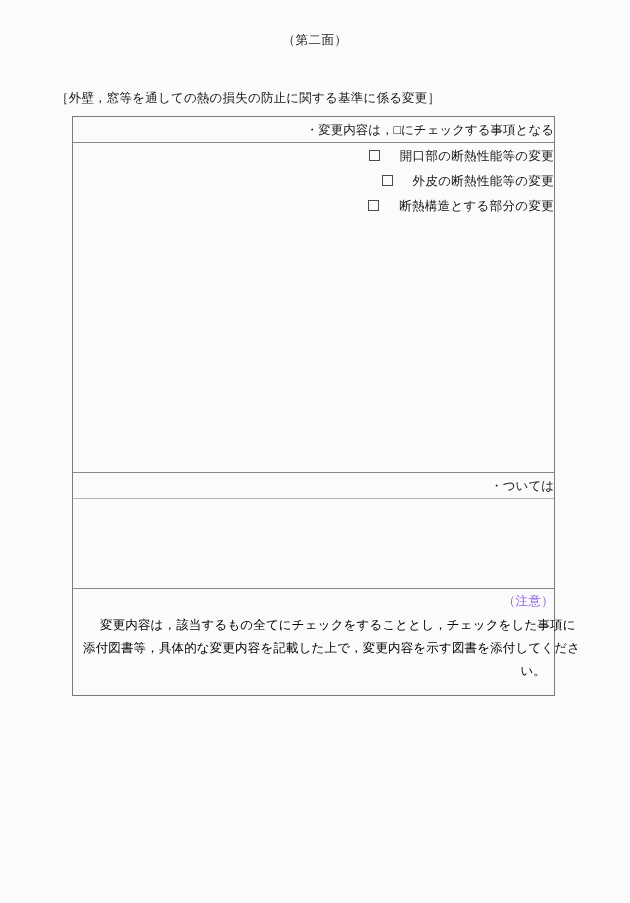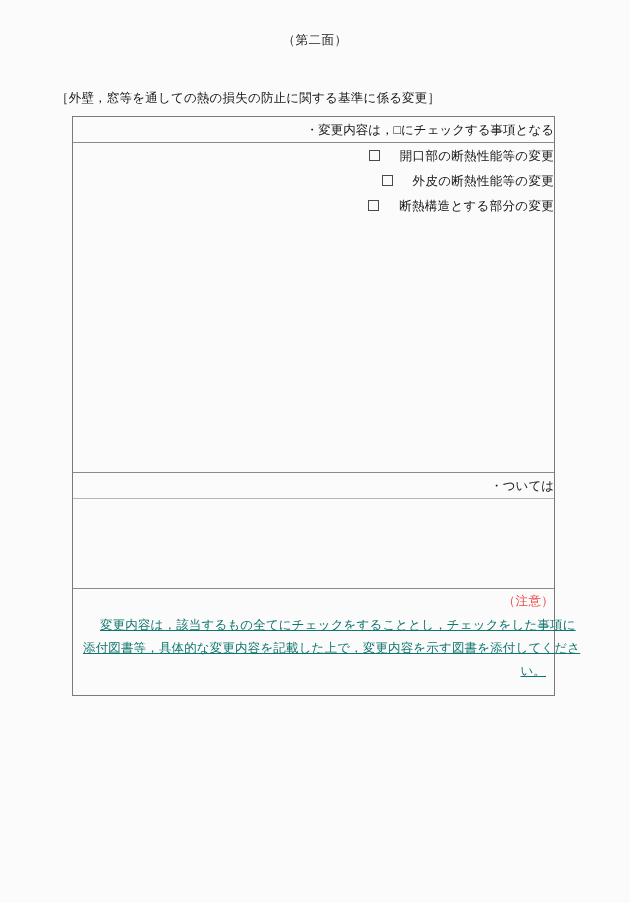--- a/index.html
+++ b/index.html
@@ -132,29 +132,28 @@
 
   
   .notes {
     padding: 0;
   }
   .notes-heading {
     font-size: 12.5px;
     line-height: 25px;
     padding-left: 27px;
     letter-spacing: 0.3px;
-    color: #ef4444;
+    color: #8b5cf6;
     white-space: nowrap;
   }
   .notes-body {
     font-size: 12.5px;
     line-height: 23px;
     padding: 0 8px 12px 10px;
-    color: #0f766e;
-    text-decoration: underline;
+    color: #000000;
   }
   .notes-line {
     white-space: nowrap;
     letter-spacing: 0.15px;
   }
   .notes-line.indent {
     padding-left: 17px;
   }
 </style>
 </head>

